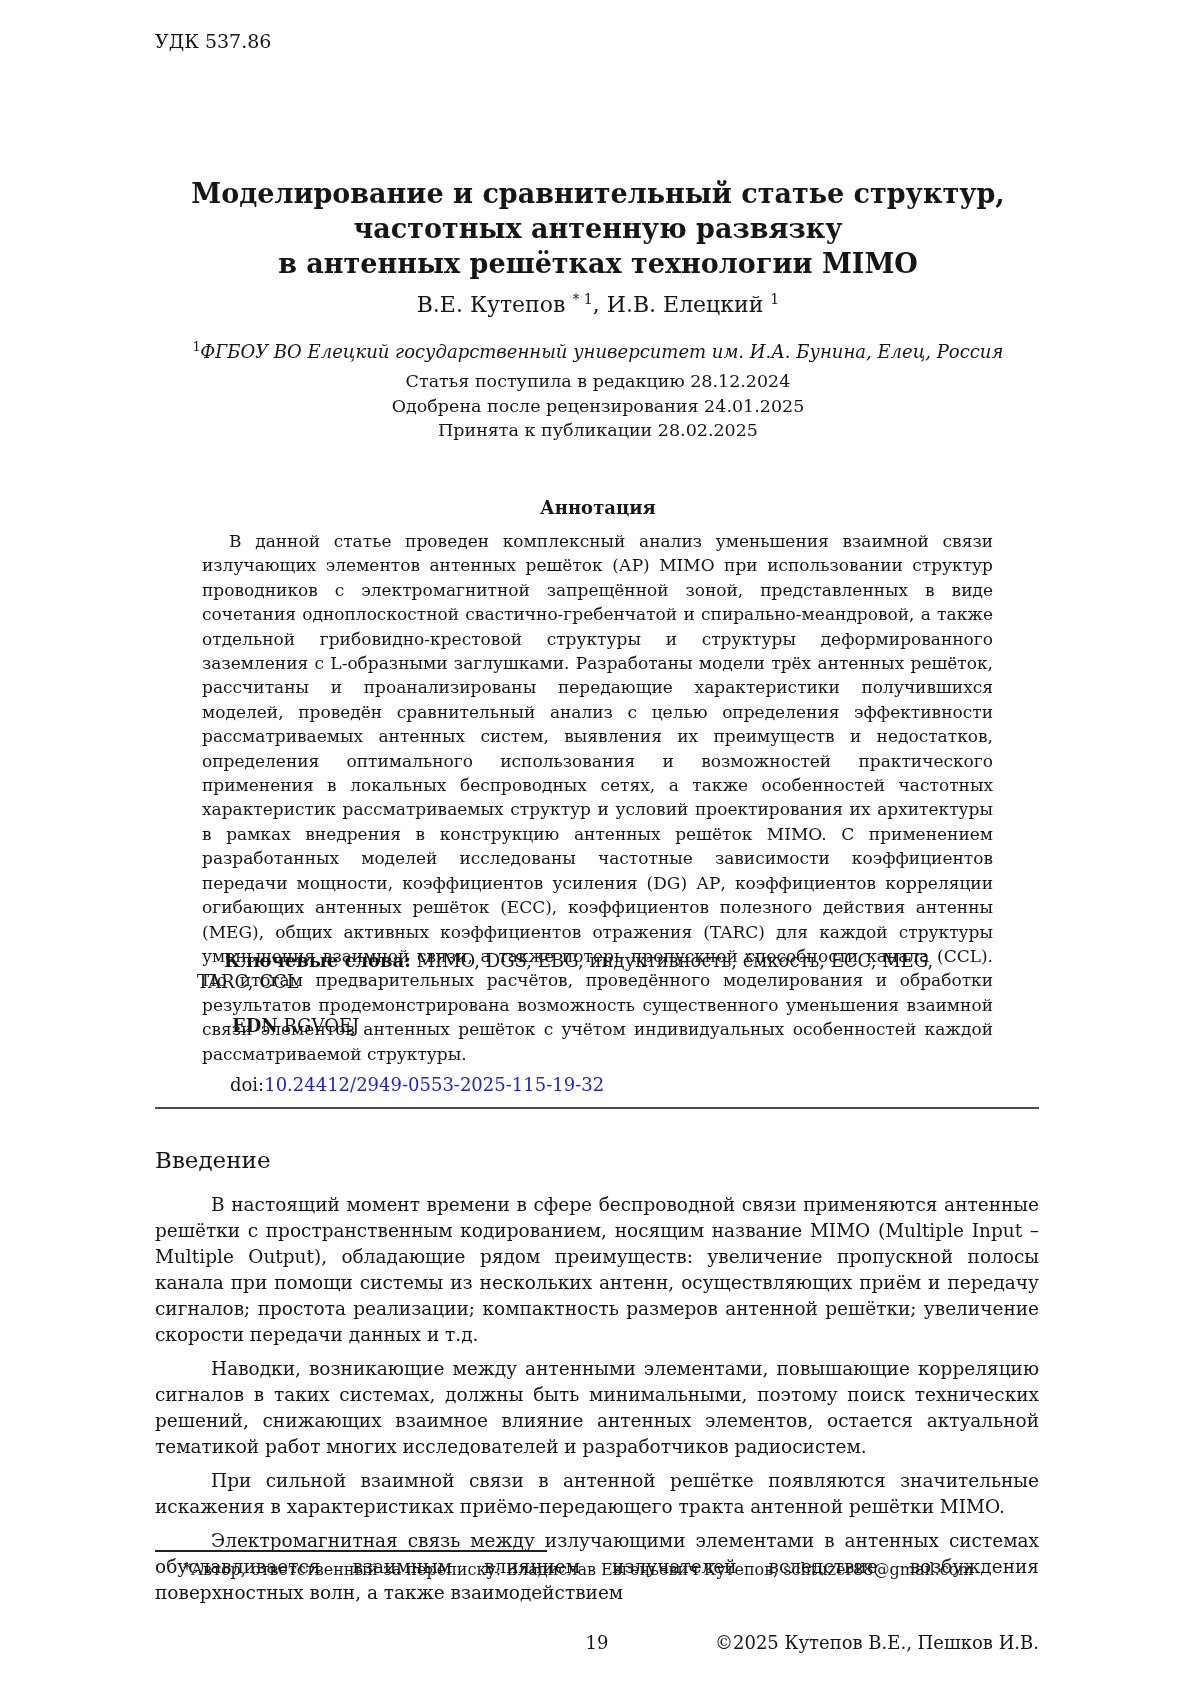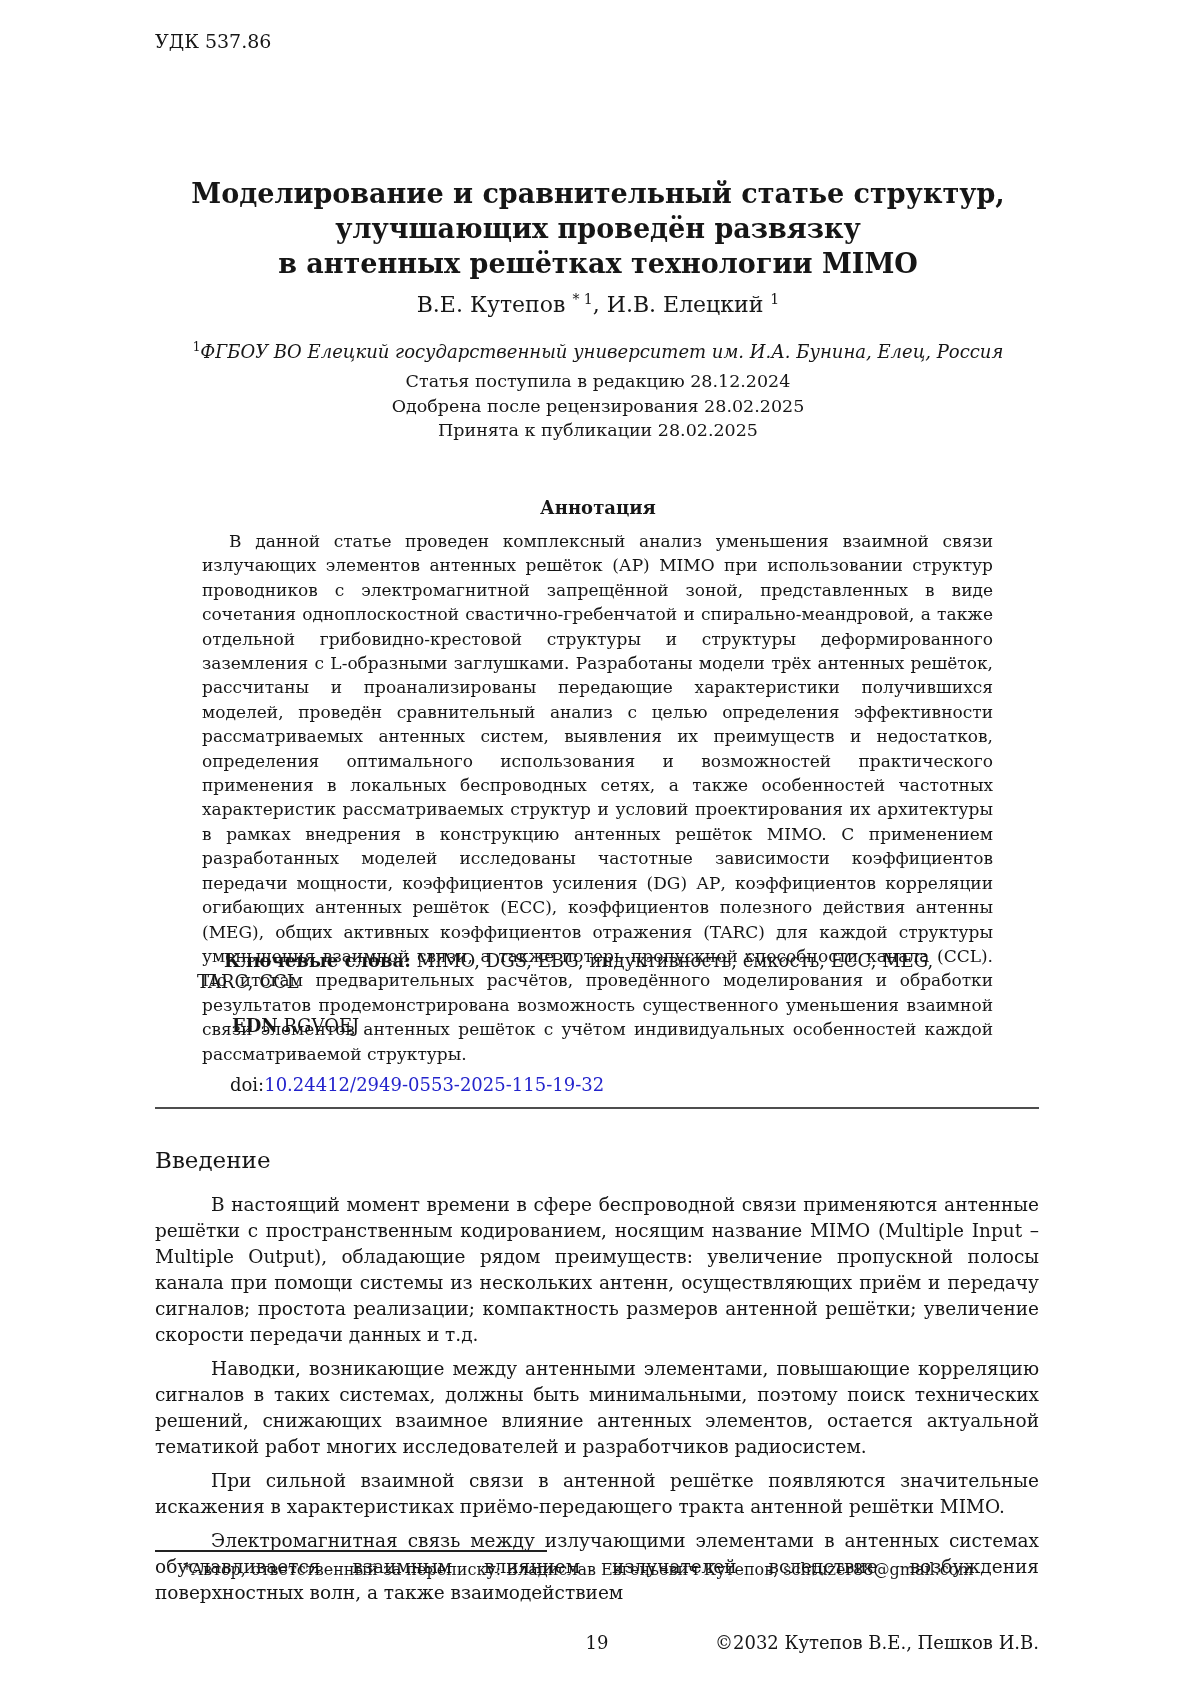--- a/index.html
+++ b/index.html
@@ -89,31 +89,31 @@
 </style>
 </head>
 <body>
 
 <div class="page">
 
   <div class="udk">УДК 537.86</div>
 
   <div class="title">
     <div>Моделирование и сравнительный статье структур,</div>
-    <div>улучшающих проведён развязку</div>
+    <div>частотных антенную развязку</div>
     <div>в антенных решётках технологии MIMO</div>
   </div>
 
   <div class="authors"><span>В.Е. Кутепов</span> <sup>* 1</sup><span>, </span><span>И.В. Елецкий</span> <sup>1</sup></div>
 
   <div class="affiliation"><sup>1</sup><span>ФГБОУ ВО Елецкий государственный университет им. И.А. Бунина, Елец, Россия</span></div>
 
   <div class="dates">
     <div>Статья поступила в редакцию 28.12.2024</div>
-    <div>Одобрена после рецензирования 28.02.2025</div>
+    <div>Одобрена после рецензирования 24.01.2025</div>
     <div>Принята к публикации 28.02.2025</div>
   </div>
 
   <div class="abstract-heading">Аннотация</div>
 
   <div class="abstract">В данной статье проведен комплексный анализ уменьшения взаимной связи излучающих элементов антенных решёток (АР) MIMO при использовании структур проводников с электромагнитной запрещённой зоной, представленных в виде сочетания одноплоскостной свастично-гребенчатой и спирально-меандровой, а также отдельной грибовидно-крестовой структуры и структуры деформированного заземления с L-образными заглушками. Разработаны модели трёх антенных решёток, рассчитаны и проанализированы передающие характеристики получившихся моделей, проведён сравнительный анализ с целью определения эффективности рассматриваемых антенных систем, выявления их преимуществ и недостатков, определения оптимального использования и возможностей практического применения в локальных беспроводных сетях, а также особенностей частотных характеристик рассматриваемых структур и условий проектирования их архитектуры в рамках внедрения в конструкцию антенных решёток MIMO. С применением разработанных моделей исследованы частотные зависимости коэффициентов передачи мощности, коэффициентов усиления (DG) АР, коэффициентов корреляции огибающих антенных решёток (ECC), коэффициентов полезного действия антенны (MEG), общих активных коэффициентов отражения (TARC) для каждой структуры уменьшения взаимной связи, а также потерь пропускной способности канала (CCL). По итогам предварительных расчётов, проведённого моделирования и обработки результатов продемонстрирована возможность существенного уменьшения взаимной связи элементов антенных решёток с учётом индивидуальных особенностей каждой рассматриваемой структуры.</div>
 
   <div class="keywords"><span class="kw-label">Ключевые слова:</span><span> MIMO, DGS, EBG, индуктивность, ёмкость, ECC, MEG, TARC, CCL</span></div>
 
   <div class="edn"><span class="edn-label">EDN</span><span> RGVOEJ</span></div>
@@ -130,15 +130,15 @@
     <p>При сильной взаимной связи в антенной решётке появляются значительные искажения в характеристиках приёмо-передающего тракта антенной решётки MIMO.</p>
     <p>Электромагнитная связь между излучающими элементами в антенных системах обуславливается взаимным влиянием излучателей вследствие возбуждения поверхностных волн, а также взаимодействием</p>
   </div>
 
   <div class="footnote-rule"></div>
 
   <div class="footnote">*Автор, ответственный за переписку: Владислав Евгеньевич Кутепов, schtuzer88@gmail.com</div>
 
   <div class="page-number">19</div>
 
-  <div class="copyright">©2032  Кутепов В.Е., Пешков И.В.</div>
+  <div class="copyright">©2025  Кутепов В.Е., Пешков И.В.</div>
 
 </div>
 
 </body></html>

